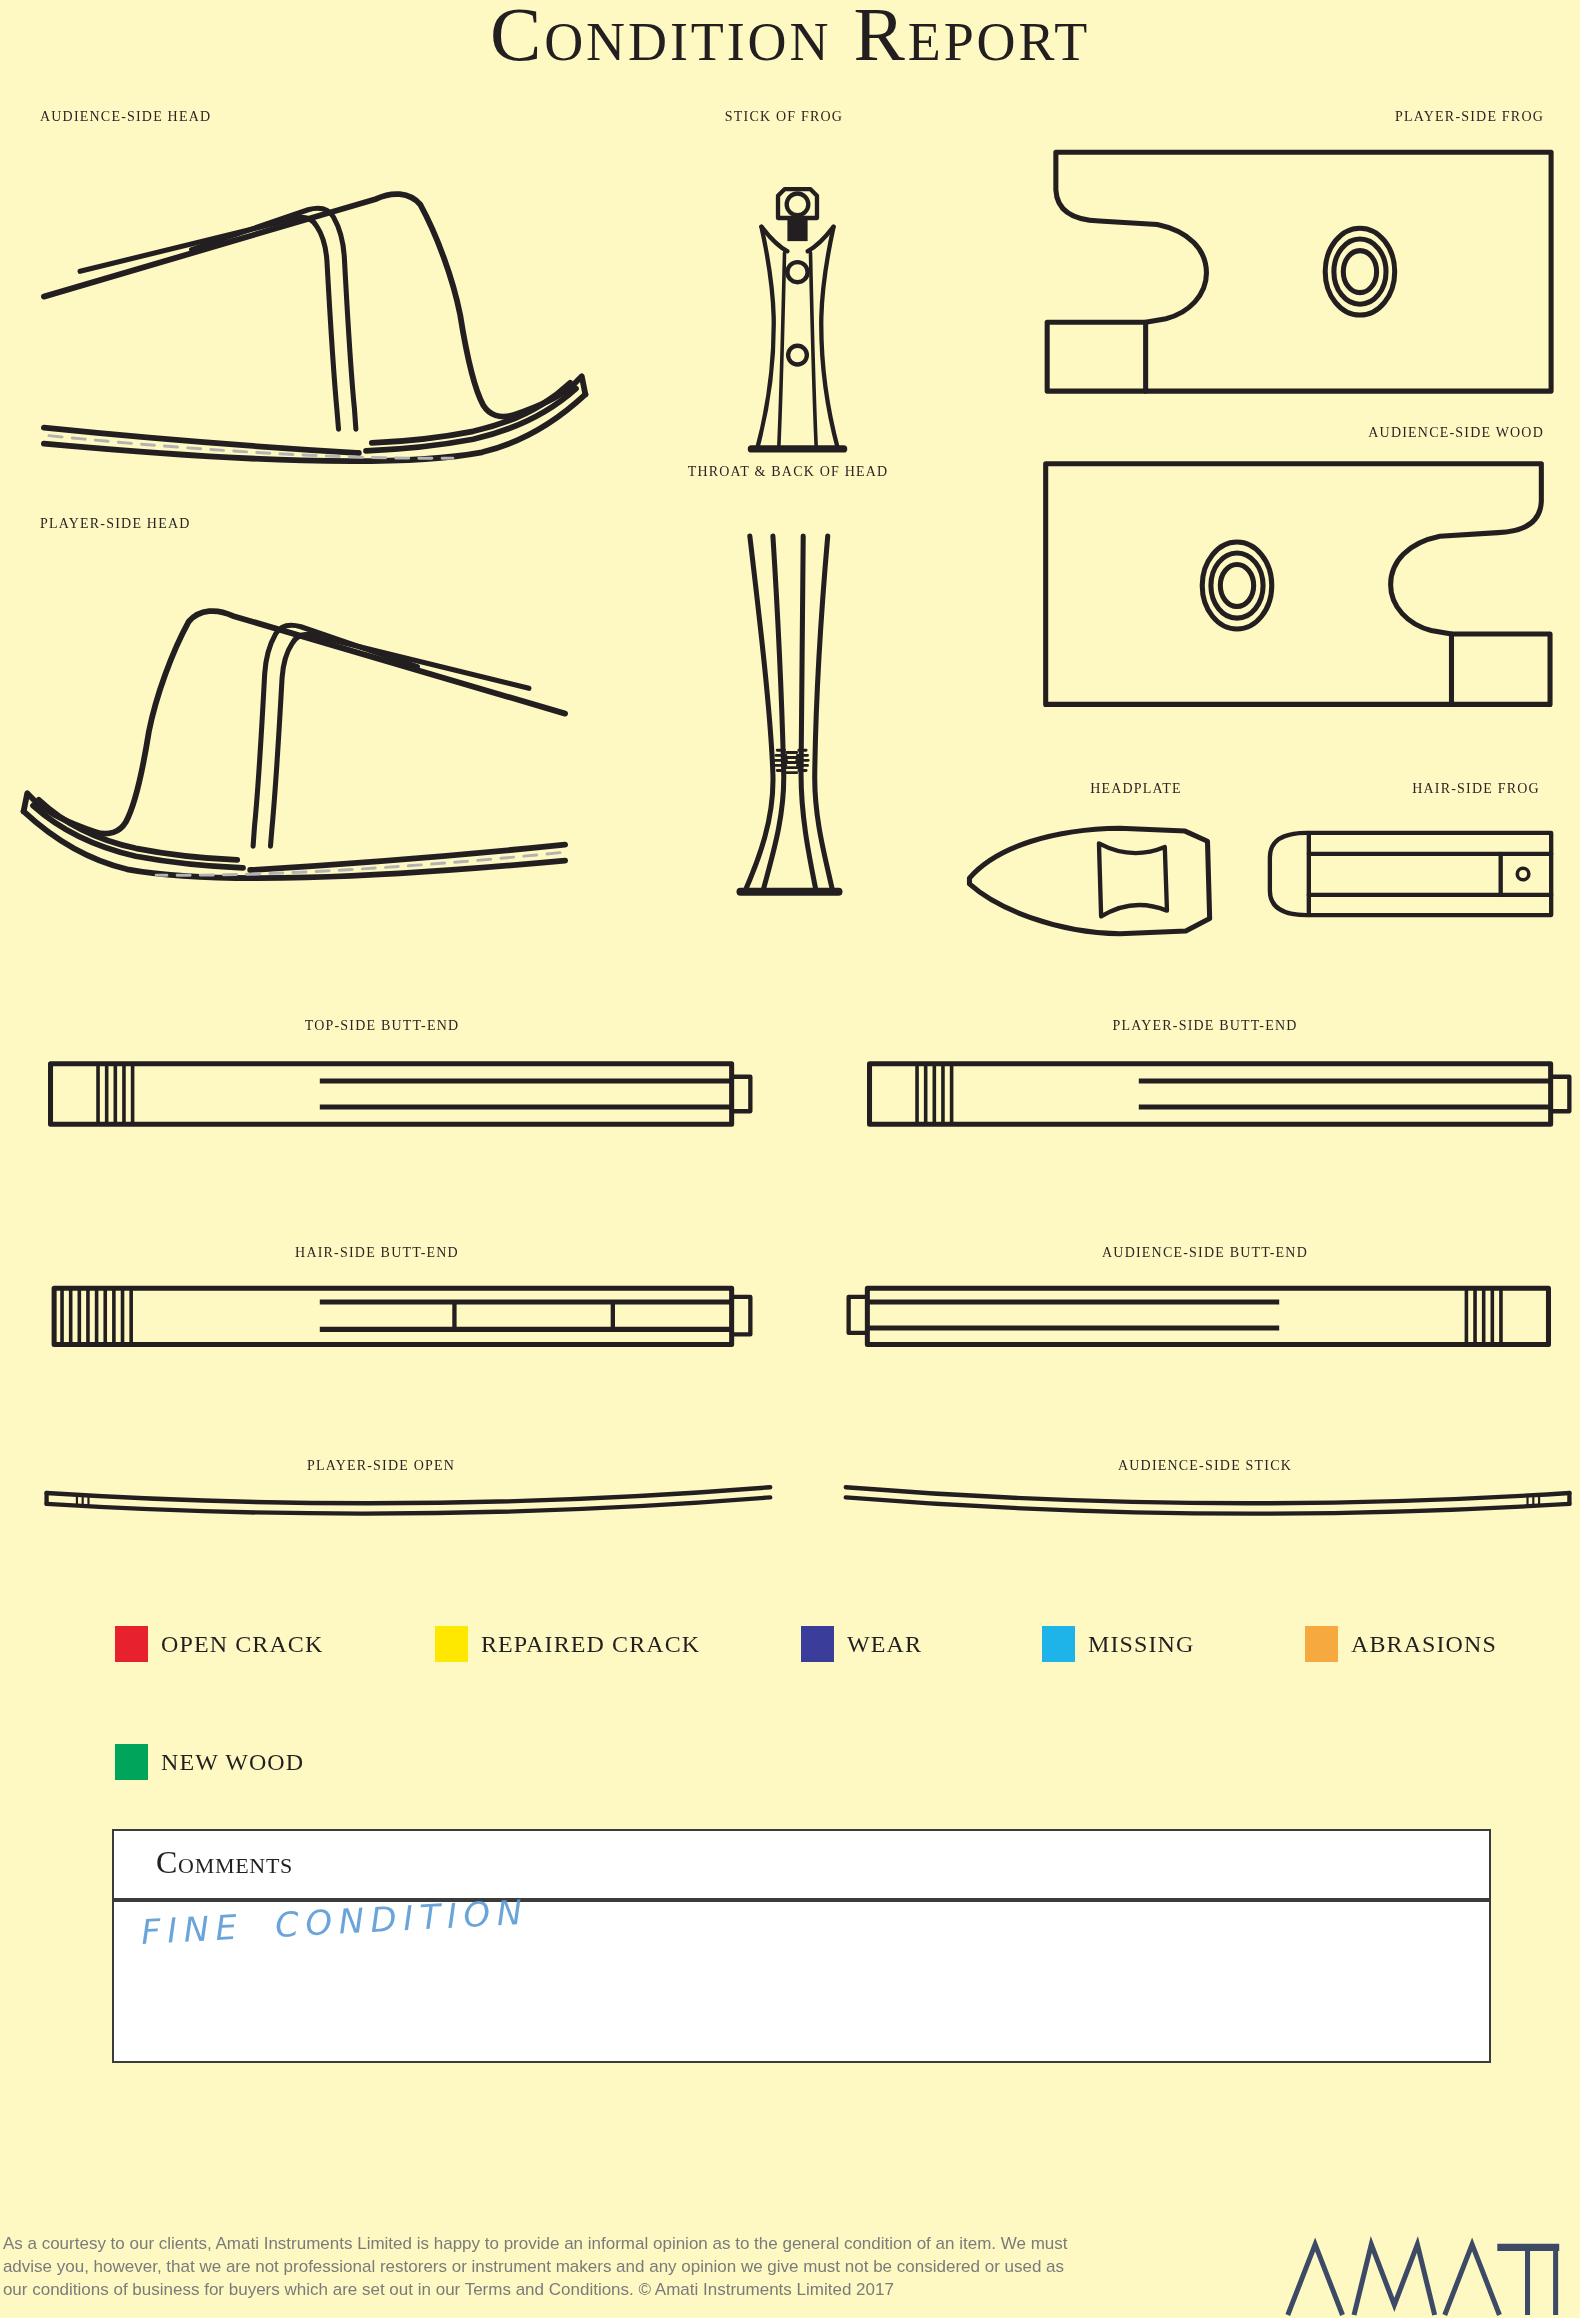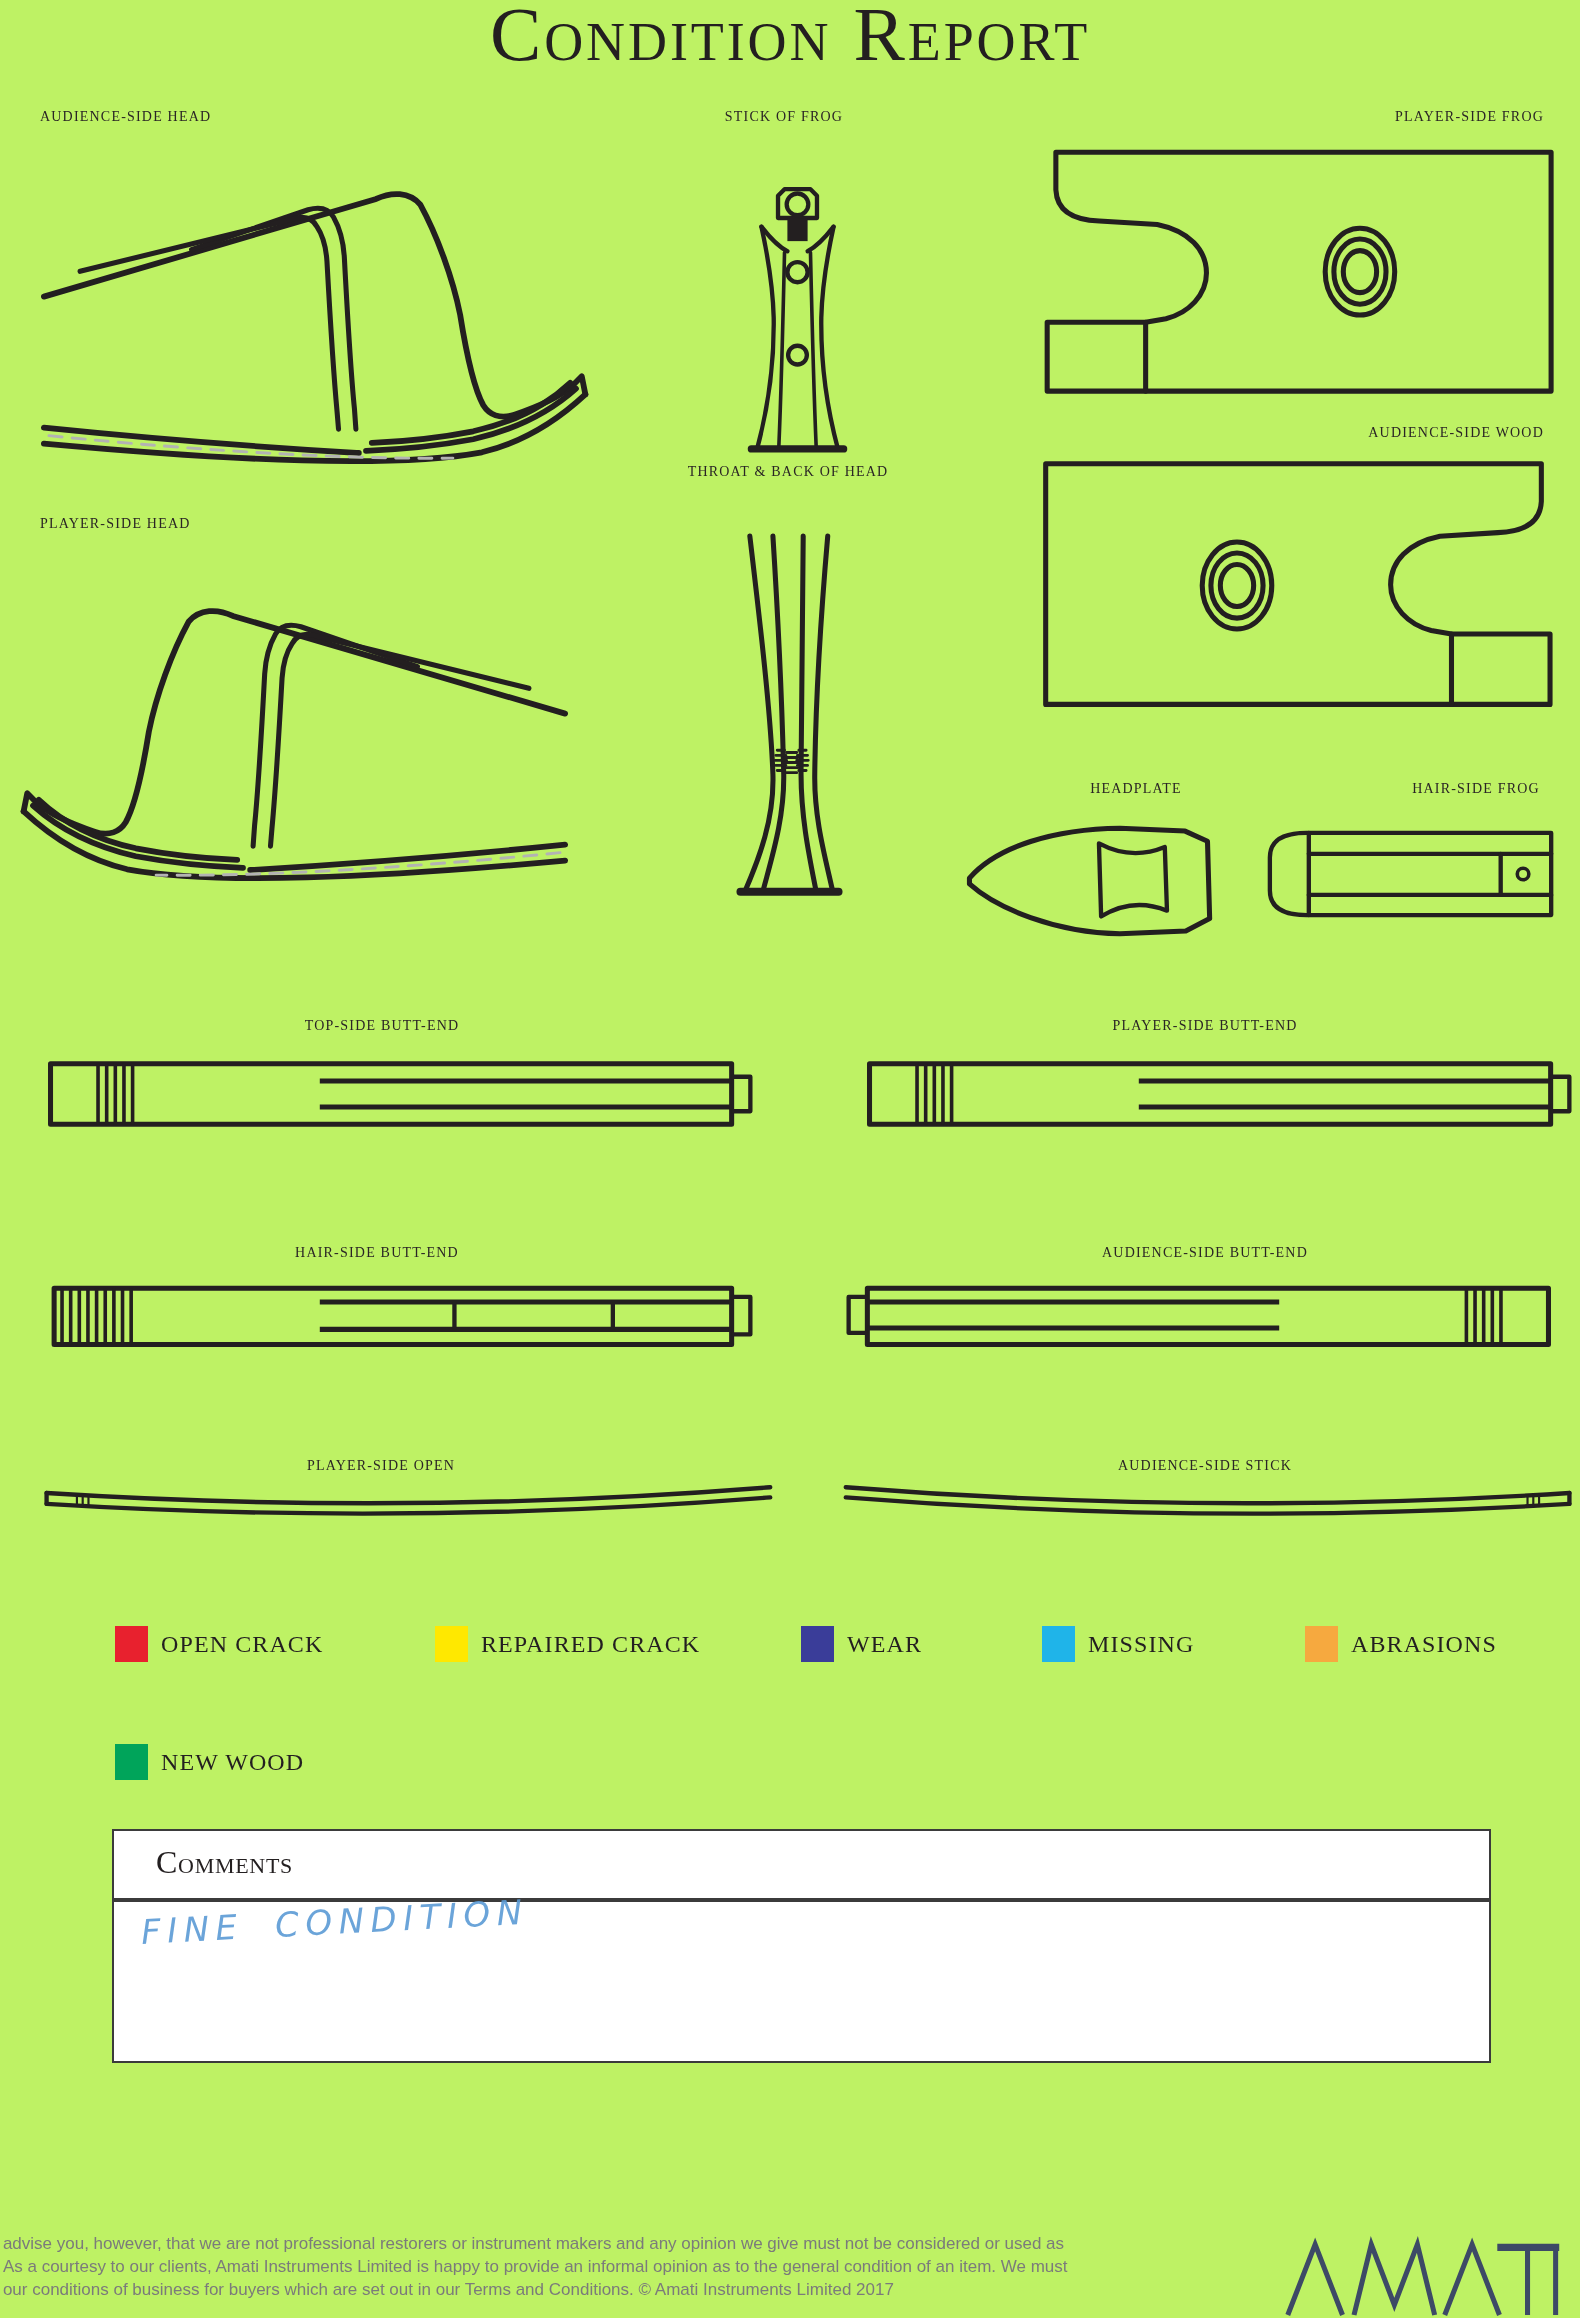--- a/index.html
+++ b/index.html
@@ -1,16 +1,16 @@
 <!DOCTYPE html>
 <html style="font-size:11.6px"><head>
 <meta charset="utf-8">
 <style>
   html,body{margin:0;padding:0;background:#ffffff;}
-  #page{position:relative;width:1581px;height:2319px;background:#bef264;overflow:hidden;
+  #page{position:relative;width:1581px;height:2319px;background:#fef9c3;overflow:hidden;
         font-family:"Liberation Serif",serif;color:#262222;}
   .title{position:absolute;left:790px;top:-10px;transform:translateX(-50%);
          font-variant:small-caps;font-size:77px;letter-spacing:2.9px;color:#231f20;white-space:nowrap;}
   .dlabel{position:absolute;font-size:14px;letter-spacing:1.2px;color:#2a2525;white-space:nowrap;}
   .dlabel.center{transform:translateX(-50%);}
   svg{position:absolute;overflow:visible;}
   svg path,svg line,svg circle,svg ellipse,svg rect,svg polyline{vector-effect:none;}
   .legend-item{position:absolute;display:flex;align-items:center;}
   .swatch{width:33px;height:36px;display:inline-block;}
   .legend-label{margin-left:13px;font-size:24px;letter-spacing:1.1px;color:#231f20;white-space:nowrap;}
@@ -215,22 +215,22 @@
     <span class="legend-label">NEW WOOD</span>
   </div>
 
   <div class="comments-box">
     <div class="comments-header">Comments</div>
     <div class="comments-divider"></div>
     <div class="handwriting" style="color: rgb(91, 155, 213);">FINE CONDITION</div>
   </div>
 
   <div class="footer-text">
+    <div>As a courtesy to our clients, Amati Instruments Limited is happy to provide an informal opinion as to the general condition of an item. We must</div>
     <div>advise you, however, that we are not professional restorers or instrument makers and any opinion we give must not be considered or used as</div>
-    <div>As a courtesy to our clients, Amati Instruments Limited is happy to provide an informal opinion as to the general condition of an item. We must</div>
     <div>our conditions of business for buyers which are set out in our Terms and Conditions. © Amati Instruments Limited 2017</div>
   </div>
 
   <svg style="left:1284px;top:2243px" width="279" height="72" viewBox="0 0 385 100" fill="none" stroke="#3d4a66" stroke-width="7" stroke-linecap="butt" stroke-linejoin="miter">
     <path d="M 4 100 L 42 2 L 80 100"></path>
     <path d="M 96 100 L 120 2 L 152 86 L 184 2 L 208 100"></path>
     <path d="M 222 100 L 260 2 L 298 100"></path>
     <path d="M 295 6 H 381" stroke-width="10"></path>
     <path d="M 337 6 V 100"></path>
     <path d="M 376 6 V 100"></path>

